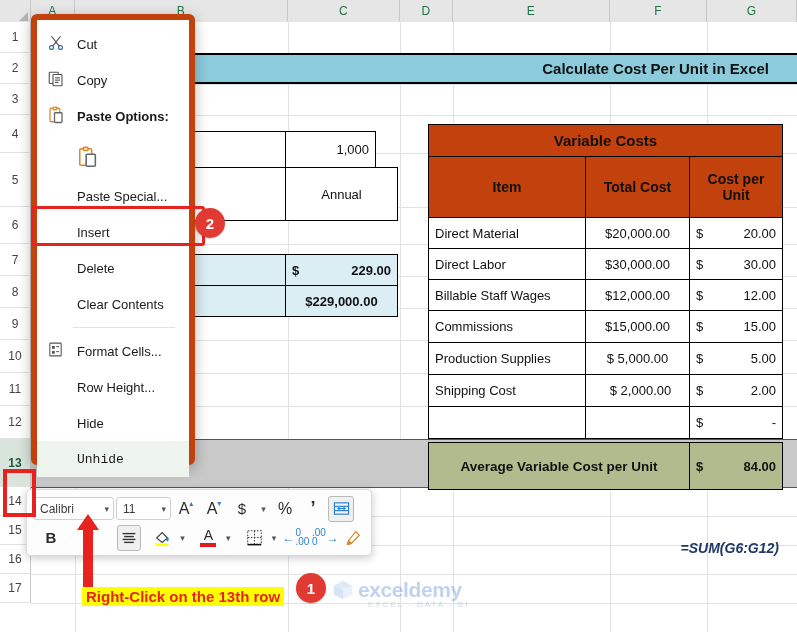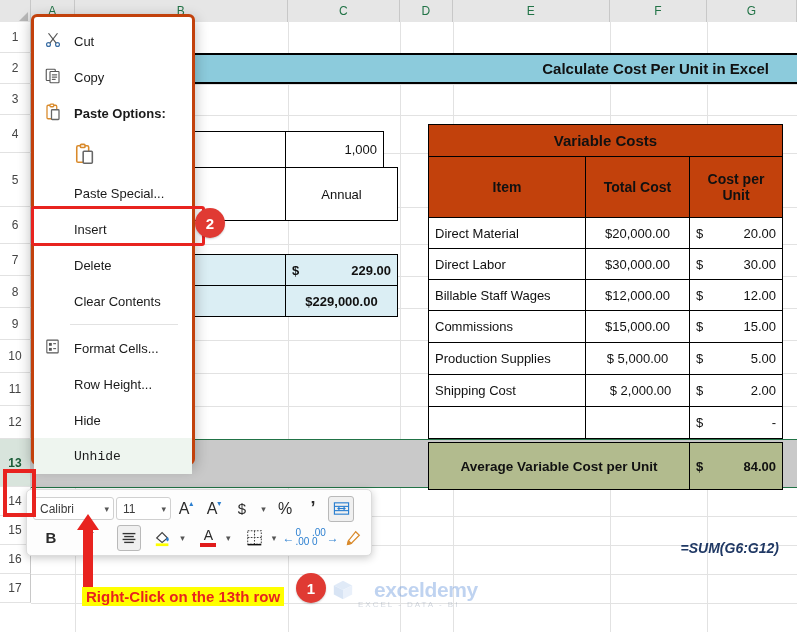--- a/index.html
+++ b/index.html
@@ -107,21 +107,21 @@
   .money { display:flex; width:100%; justify-content:space-between; align-items:center; }
   .money .sym { }
   .money .num { }
 
   
   .ctx-menu {
     position: absolute;
     left: 31px; top: 14px;
     width: 164px; height: 451px;
     background: #ffffff;
-    border: 3px solid #c2410c;
+    border: 6px solid #c2410c;
     border-radius: 6px;
     box-shadow: 0 4px 14px rgba(0,0,0,.28);
     padding: 6px 0 8px 0;
     z-index: 40;
     text-align: right;
   }
   .ctx-item {
     display: flex; align-items: center;
     height: 32px;
     padding: 0 10px;
@@ -226,24 +226,24 @@
   }
 
   .wm {
     position: absolute;
     left: 332px; top: 578px;
     z-index: 65;
     opacity: .30;
     display: flex; flex-direction: column;
     pointer-events: none;
   }
-  .wm-top { display: flex; align-items: center; gap: 20px; text-align: center; }
+  .wm-top { display: flex; align-items: center; gap: 4px; text-align: center; }
   .wm-cube { width: 22px; height: 22px; position: relative; }
   .wm-name { color: #2f6fd0; font-weight: bold; font-size: 21px; letter-spacing: -.4px; }
-  .wm-sub { color: #6b7d96; font-size: 8px; letter-spacing: 2px; margin-left: 26px; margin-top: -2px; }
+  .wm-sub { color: #6b7d96; font-size: 8px; letter-spacing: 2px; margin-left: 36px; margin-top: -2px; }
 
   
   .arrow-v {
     position: absolute;
     z-index: 68;
     background: #e8231f;
   }
   .arrow-head-up {
     position: absolute;
     width: 0; height: 0;
@@ -321,21 +321,21 @@
     <div class="sel-band" style="top:418px;height:47px"></div>
     <div class="sel-band-edge" style="top:417px"></div>
     <div class="sel-band-edge" style="top:465px"></div>
   </div>
 
   <div class="title-banner" style="left:76px; top:53px; width:721px; height:31px; justify-content:flex-end; padding-right:28px;">
     <span>Calculate Cost Per Unit in Excel</span>
   </div>
 
   <div class="cell bold" style="left:76px; top:131px; width:210px; height:37px;">/Served</div>
-  <div class="cell right" style="left:285px; top:131px; width:99px; height:37px;">1,000</div>
+  <div class="cell right" style="left:285px; top:131px; width:91px; height:37px;">1,000</div>
 
   <div class="cell bold" style="left:76px; top:167px; width:210px; height:54px;">me</div>
   <div class="cell ctr" style="left:285px; top:167px; width:113px; height:54px;">Annual</div>
 
   <div class="cell blue" style="left:76px; top:254px; width:210px; height:32px;">ost Per Unit</div>
   <div class="cell blue" style="left:285px; top:254px; width:113px; height:32px;">
     <span class="money">
       <span class="sym">$</span>
       <span class="num">229.00</span>
     </span>

